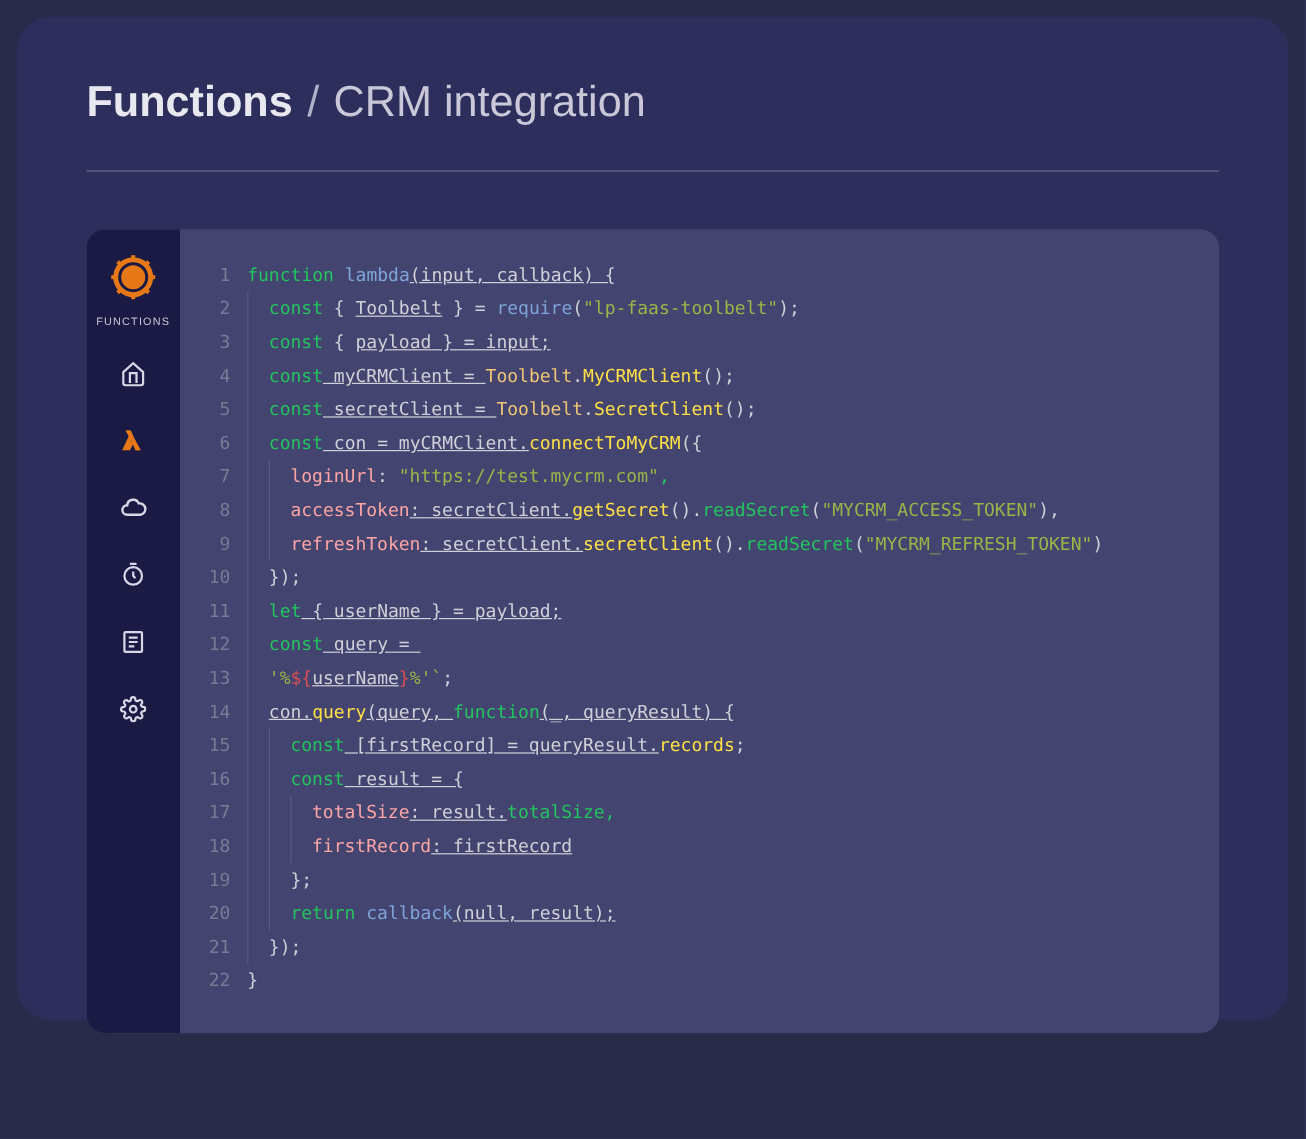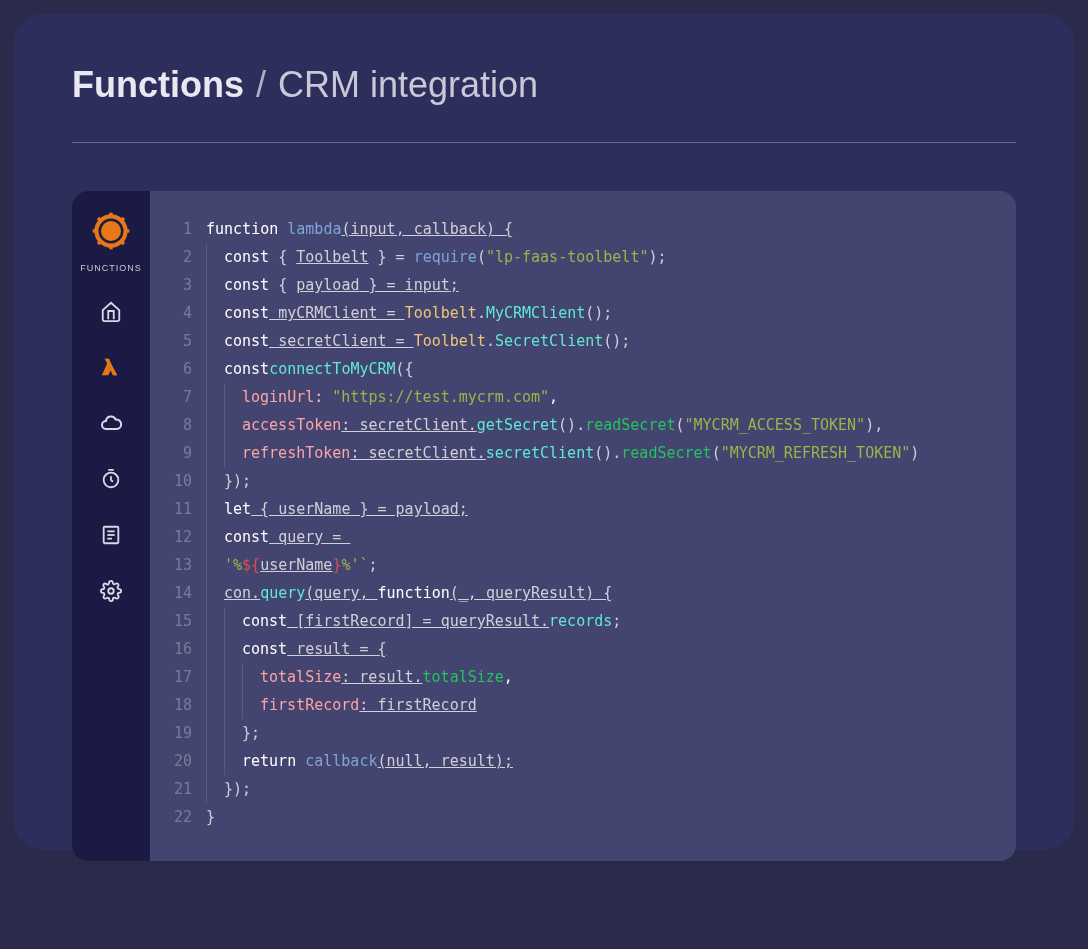--- a/index.html
+++ b/index.html
@@ -106,26 +106,26 @@
   white-space: pre;
 }
 .indent-guide {
   display: inline-block;
   width: 18px;
   border-left: 1px solid #5a5a80;
   height: 28px;
   flex-shrink: 0;
 }
 
-.kw { color: #ffffff; text-align: right; }
+.kw { color: #22c55e; text-align: right; }
 .fn { color: #7fa5d8; }
 .def { color: #f0c674; }
 .str { color: #9ab548; }
 .prop { color: #fca5a5; }
-.method { color: #5eead4; }
+.method { color: #fde047; }
 .meth-orange { color: #22c55e; }
 .plain { color: #d0d0d8; text-decoration: underline; }
 .op { color: #d0d0d8; }
 .red { color: #d85050; }
 .tpl { color: #9ab548; }
 </style>
 </head>
 <body>
 
 <div class="card">
@@ -218,21 +218,21 @@
           <div>20</div>
           <div>21</div>
           <div>22</div>
         </div>
       <div class="code" id="code">
           <div class="code-line"><span class="kw">function </span><span class="fn">lambda</span><span class="plain">(input, callback) {</span></div>
           <div class="code-line"><span class="indent-guide"></span><span class="kw">const</span><span class="op"> { </span><span class="plain">Toolbelt</span><span class="op"> } = </span><span class="fn">require</span><span class="op">(</span><span class="str">"lp-faas-toolbelt"</span><span class="op">);</span></div>
           <div class="code-line"><span class="indent-guide"></span><span class="kw">const</span><span class="op"> { </span><span class="plain">payload</span><span class="plain"> } = input;</span></div>
           <div class="code-line"><span class="indent-guide"></span><span class="kw">const</span><span class="plain"> myCRMClient = </span><span class="def">Toolbelt</span><span class="op">.</span><span class="method">MyCRMClient</span><span class="op">();</span></div>
           <div class="code-line"><span class="indent-guide"></span><span class="kw">const</span><span class="plain"> secretClient = </span><span class="def">Toolbelt</span><span class="op">.</span><span class="method">SecretClient</span><span class="op">();</span></div>
-          <div class="code-line"><span class="indent-guide"></span><span class="kw">const</span><span class="method">connectToMyCRM</span><span class="op">({</span></div>
+          <div class="code-line"><span class="indent-guide"></span><span class="kw">const</span><span class="plain"> con = myCRMClient.</span><span class="method">connectToMyCRM</span><span class="op">({</span></div>
           <div class="code-line"><span class="indent-guide"></span><span class="indent-guide"></span><span class="prop">loginUrl</span><span class="op">: </span><span class="str">"https://test.mycrm.com"</span><span class="kw">,</span></div>
           <div class="code-line"><span class="indent-guide"></span><span class="indent-guide"></span><span class="prop">accessToken</span><span class="plain">: secretClient.</span><span class="method">getSecret</span><span class="op">().</span><span class="meth-orange">readSecret</span><span class="op">(</span><span class="str">"MYCRM_ACCESS_TOKEN"</span><span class="op">),</span></div>
           <div class="code-line"><span class="indent-guide"></span><span class="indent-guide"></span><span class="prop">refreshToken</span><span class="plain">: secretClient.</span><span class="method">secretClient</span><span class="op">().</span><span class="meth-orange">readSecret</span><span class="op">(</span><span class="str">"MYCRM_REFRESH_TOKEN"</span><span class="op">)</span></div>
           <div class="code-line"><span class="indent-guide"></span><span class="op">});</span></div>
           <div class="code-line"><span class="indent-guide"></span><span class="kw">let</span><span class="plain"> { userName } = payload;</span></div>
           <div class="code-line"><span class="indent-guide"></span><span class="kw">const</span><span class="plain"> query = </span></div>
           <div class="code-line"><span class="indent-guide"></span><span class="tpl">'%</span><span class="red">${</span><span class="plain">userName</span><span class="red">}</span><span class="tpl">%'`</span><span class="op">;</span></div>
           <div class="code-line"><span class="indent-guide"></span><span class="plain">con.</span><span class="method">query</span><span class="plain">(query, </span><span class="kw">function</span><span class="plain">(_, queryResult) {</span></div>
           <div class="code-line"><span class="indent-guide"></span><span class="indent-guide"></span><span class="kw">const</span><span class="plain"> [firstRecord] = queryResult.</span><span class="method">records</span><span class="op">;</span></div>
           <div class="code-line"><span class="indent-guide"></span><span class="indent-guide"></span><span class="kw">const</span><span class="plain"> result = {</span></div>

